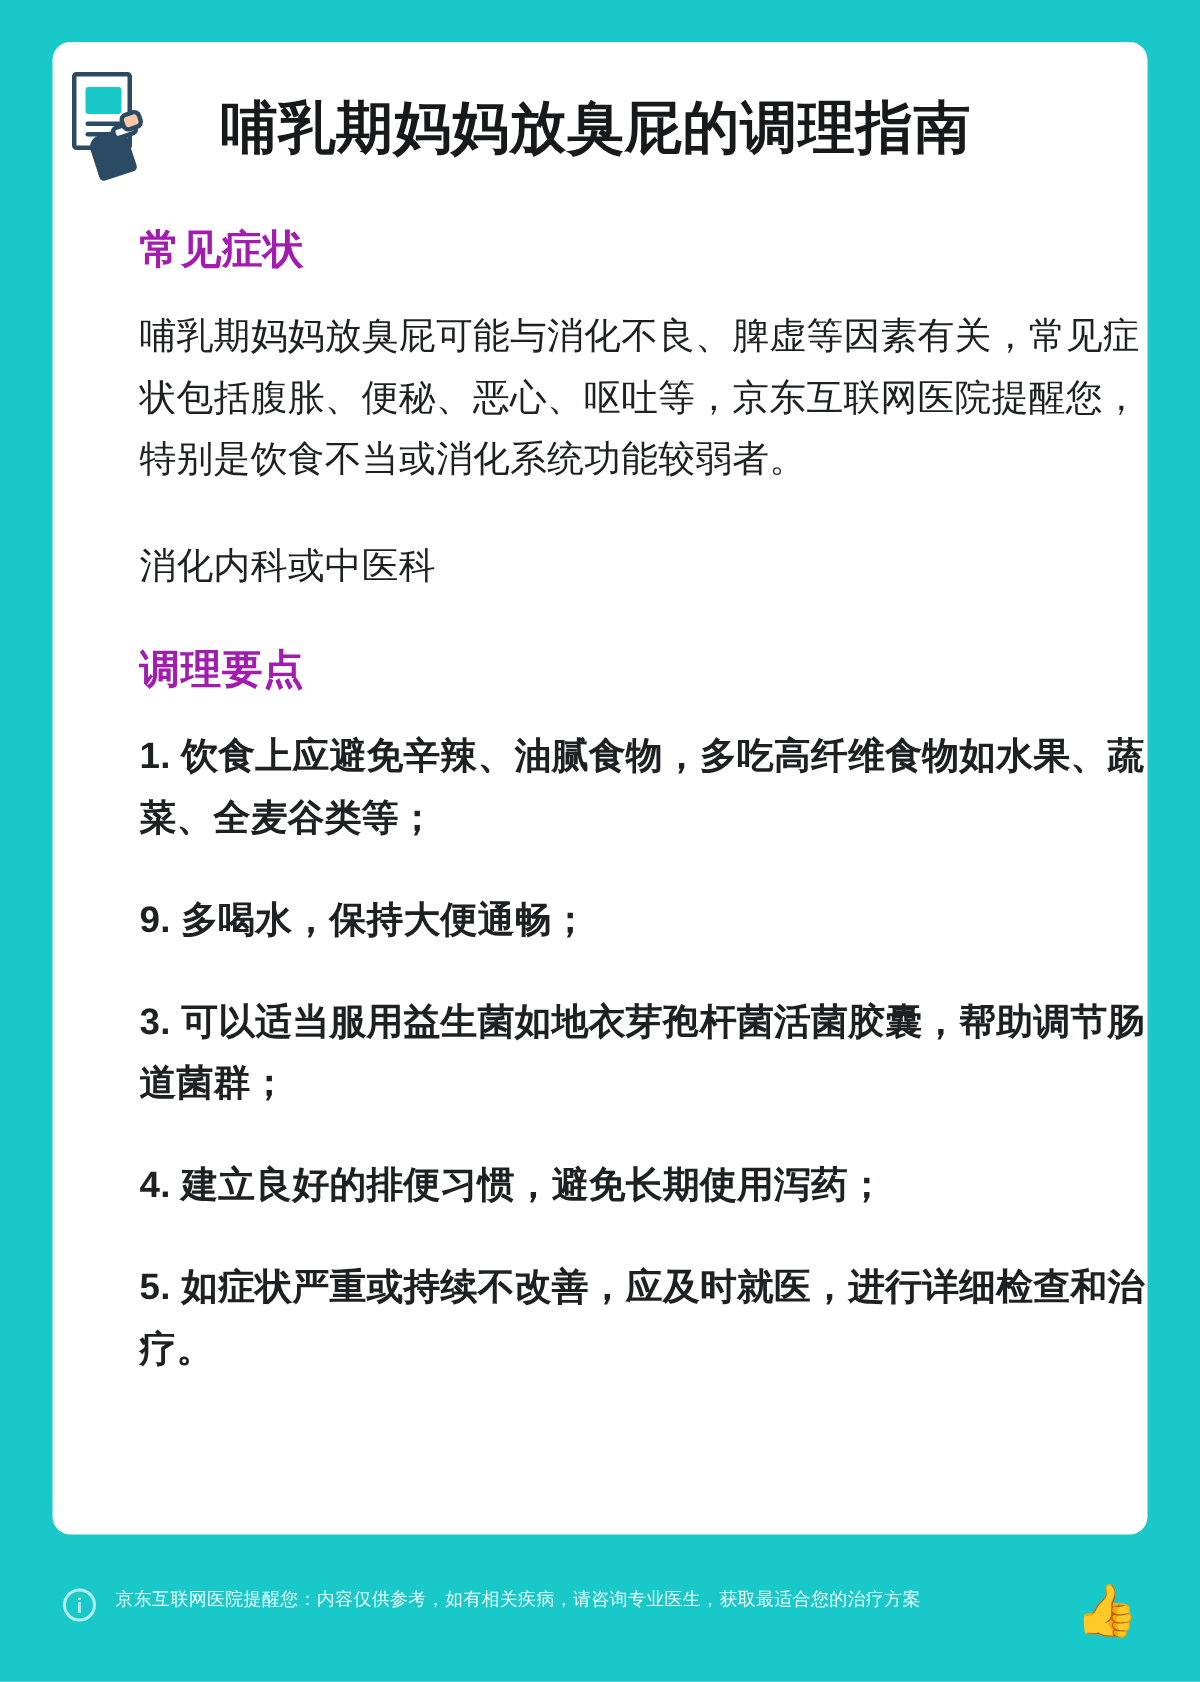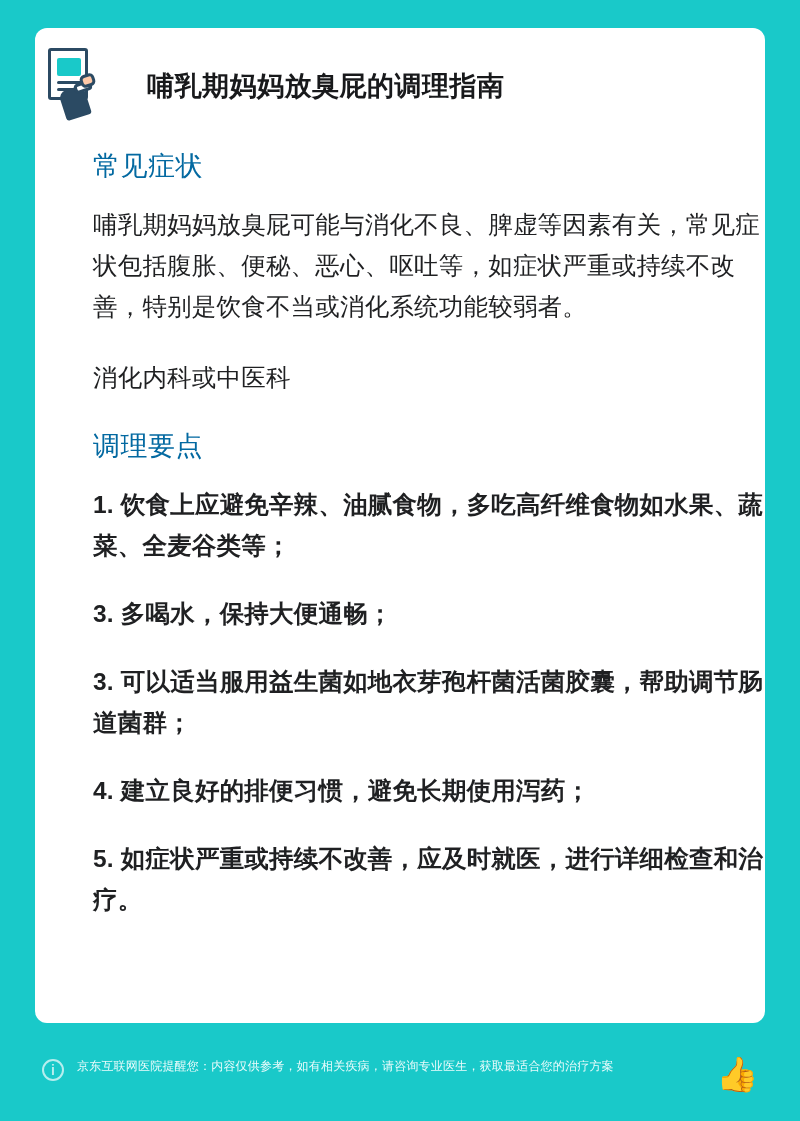--- a/index.html
+++ b/index.html
@@ -105,37 +105,37 @@
     border: 3px solid #2b4a63;
     border-radius: 5px;
     box-sizing: border-box;
     transform: rotate(-18deg);
   }
   .title {
     position: absolute;
     left: 112px;
     top: 38px;
     width: 600px;
-    font-size: 27px;
+    font-size: 38px;
     font-weight: bold;
     color: #18191b;
     letter-spacing: 0.5px;
     line-height: 40px;
   }
   .content {
     position: absolute;
     left: 58px;
     top: 120px;
     width: 672px;
   }
   h2.section {
     margin: 0 0 20px 0;
     font-size: 27px;
-    font-weight: normal;
-    color: #0369a1;
+    font-weight: bold;
+    color: #a21caf;
     letter-spacing: 0.5px;
   }
   p.para {
     margin: 0;
     font-size: 24.5px;
     line-height: 41px;
     color: #1f2022;
     letter-spacing: 0.2px;
   }
   p.item {
@@ -226,31 +226,31 @@
         <div class="hand"></div>
       </div>
     </div>
 
     <div class="title">哺乳期妈妈放臭屁的调理指南</div>
 
     <div class="content">
 
       <div class="block-symptoms">
         <h2 class="section">常见症状</h2>
-        <p class="para">哺乳期妈妈放臭屁可能与消化不良、脾虚等因素有关，常见症状包括腹胀、便秘、恶心、呕吐等，如症状严重或持续不改善，特别是饮食不当或消化系统功能较弱者。</p>
+        <p class="para">哺乳期妈妈放臭屁可能与消化不良、脾虚等因素有关，常见症状包括腹胀、便秘、恶心、呕吐等，京东互联网医院提醒您，特别是饮食不当或消化系统功能较弱者。</p>
       </div>
 
       <div class="block-dept">
         <p class="para">消化内科或中医科</p>
       </div>
 
       <div class="block-tips">
         <h2 class="section">调理要点</h2>
         <p class="item">1. 饮食上应避免辛辣、油腻食物，多吃高纤维食物如水果、蔬菜、全麦谷类等；</p>
-        <p class="item">3. 多喝水，保持大便通畅；</p>
+        <p class="item">9. 多喝水，保持大便通畅；</p>
         <p class="item">3. 可以适当服用益生菌如地衣芽孢杆菌活菌胶囊，帮助调节肠道菌群；</p>
         <p class="item">4. 建立良好的排便习惯，避免长期使用泻药；</p>
         <p class="item">5. 如症状严重或持续不改善，应及时就医，进行详细检查和治疗。</p>
       </div>
 
     </div>
   </div>
 
   <div class="footer">
     <div class="footer-icon">

